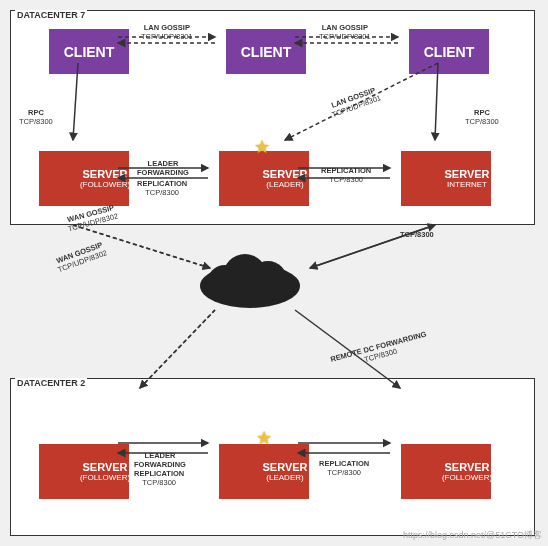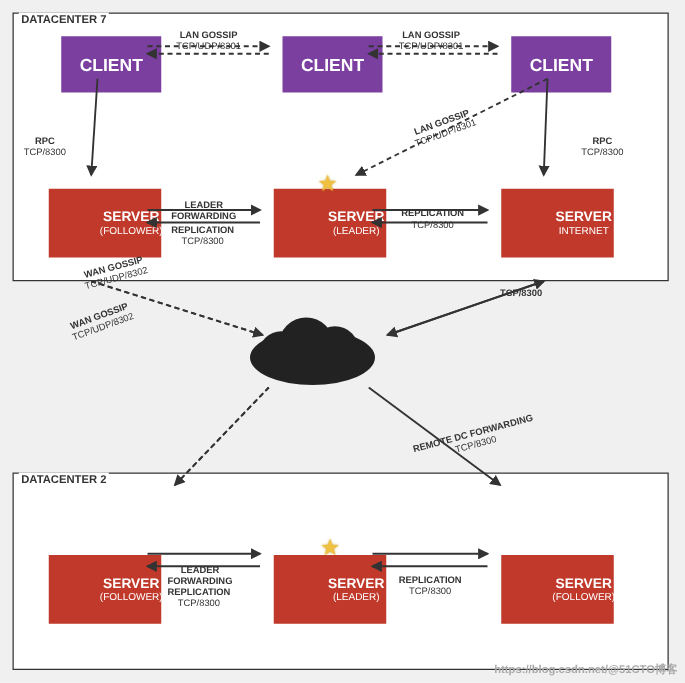--- a/index.html
+++ b/index.html
@@ -119,21 +119,20 @@
       font-size: 18px;
       color: #f0c040;
       text-shadow: 0 0 2px #c09000;
     }
     .watermark {
       position: absolute;
       bottom: 4px;
       right: 6px;
       font-size: 9px;
       color: #aaa;
-      font-weight: bold;
     }
   </style>
 </head>
 <body>
 
 <div class="main-container">
 
   <div class="datacenter-box dc1">
     <span class="dc-label">DATACENTER 7</span>
 

